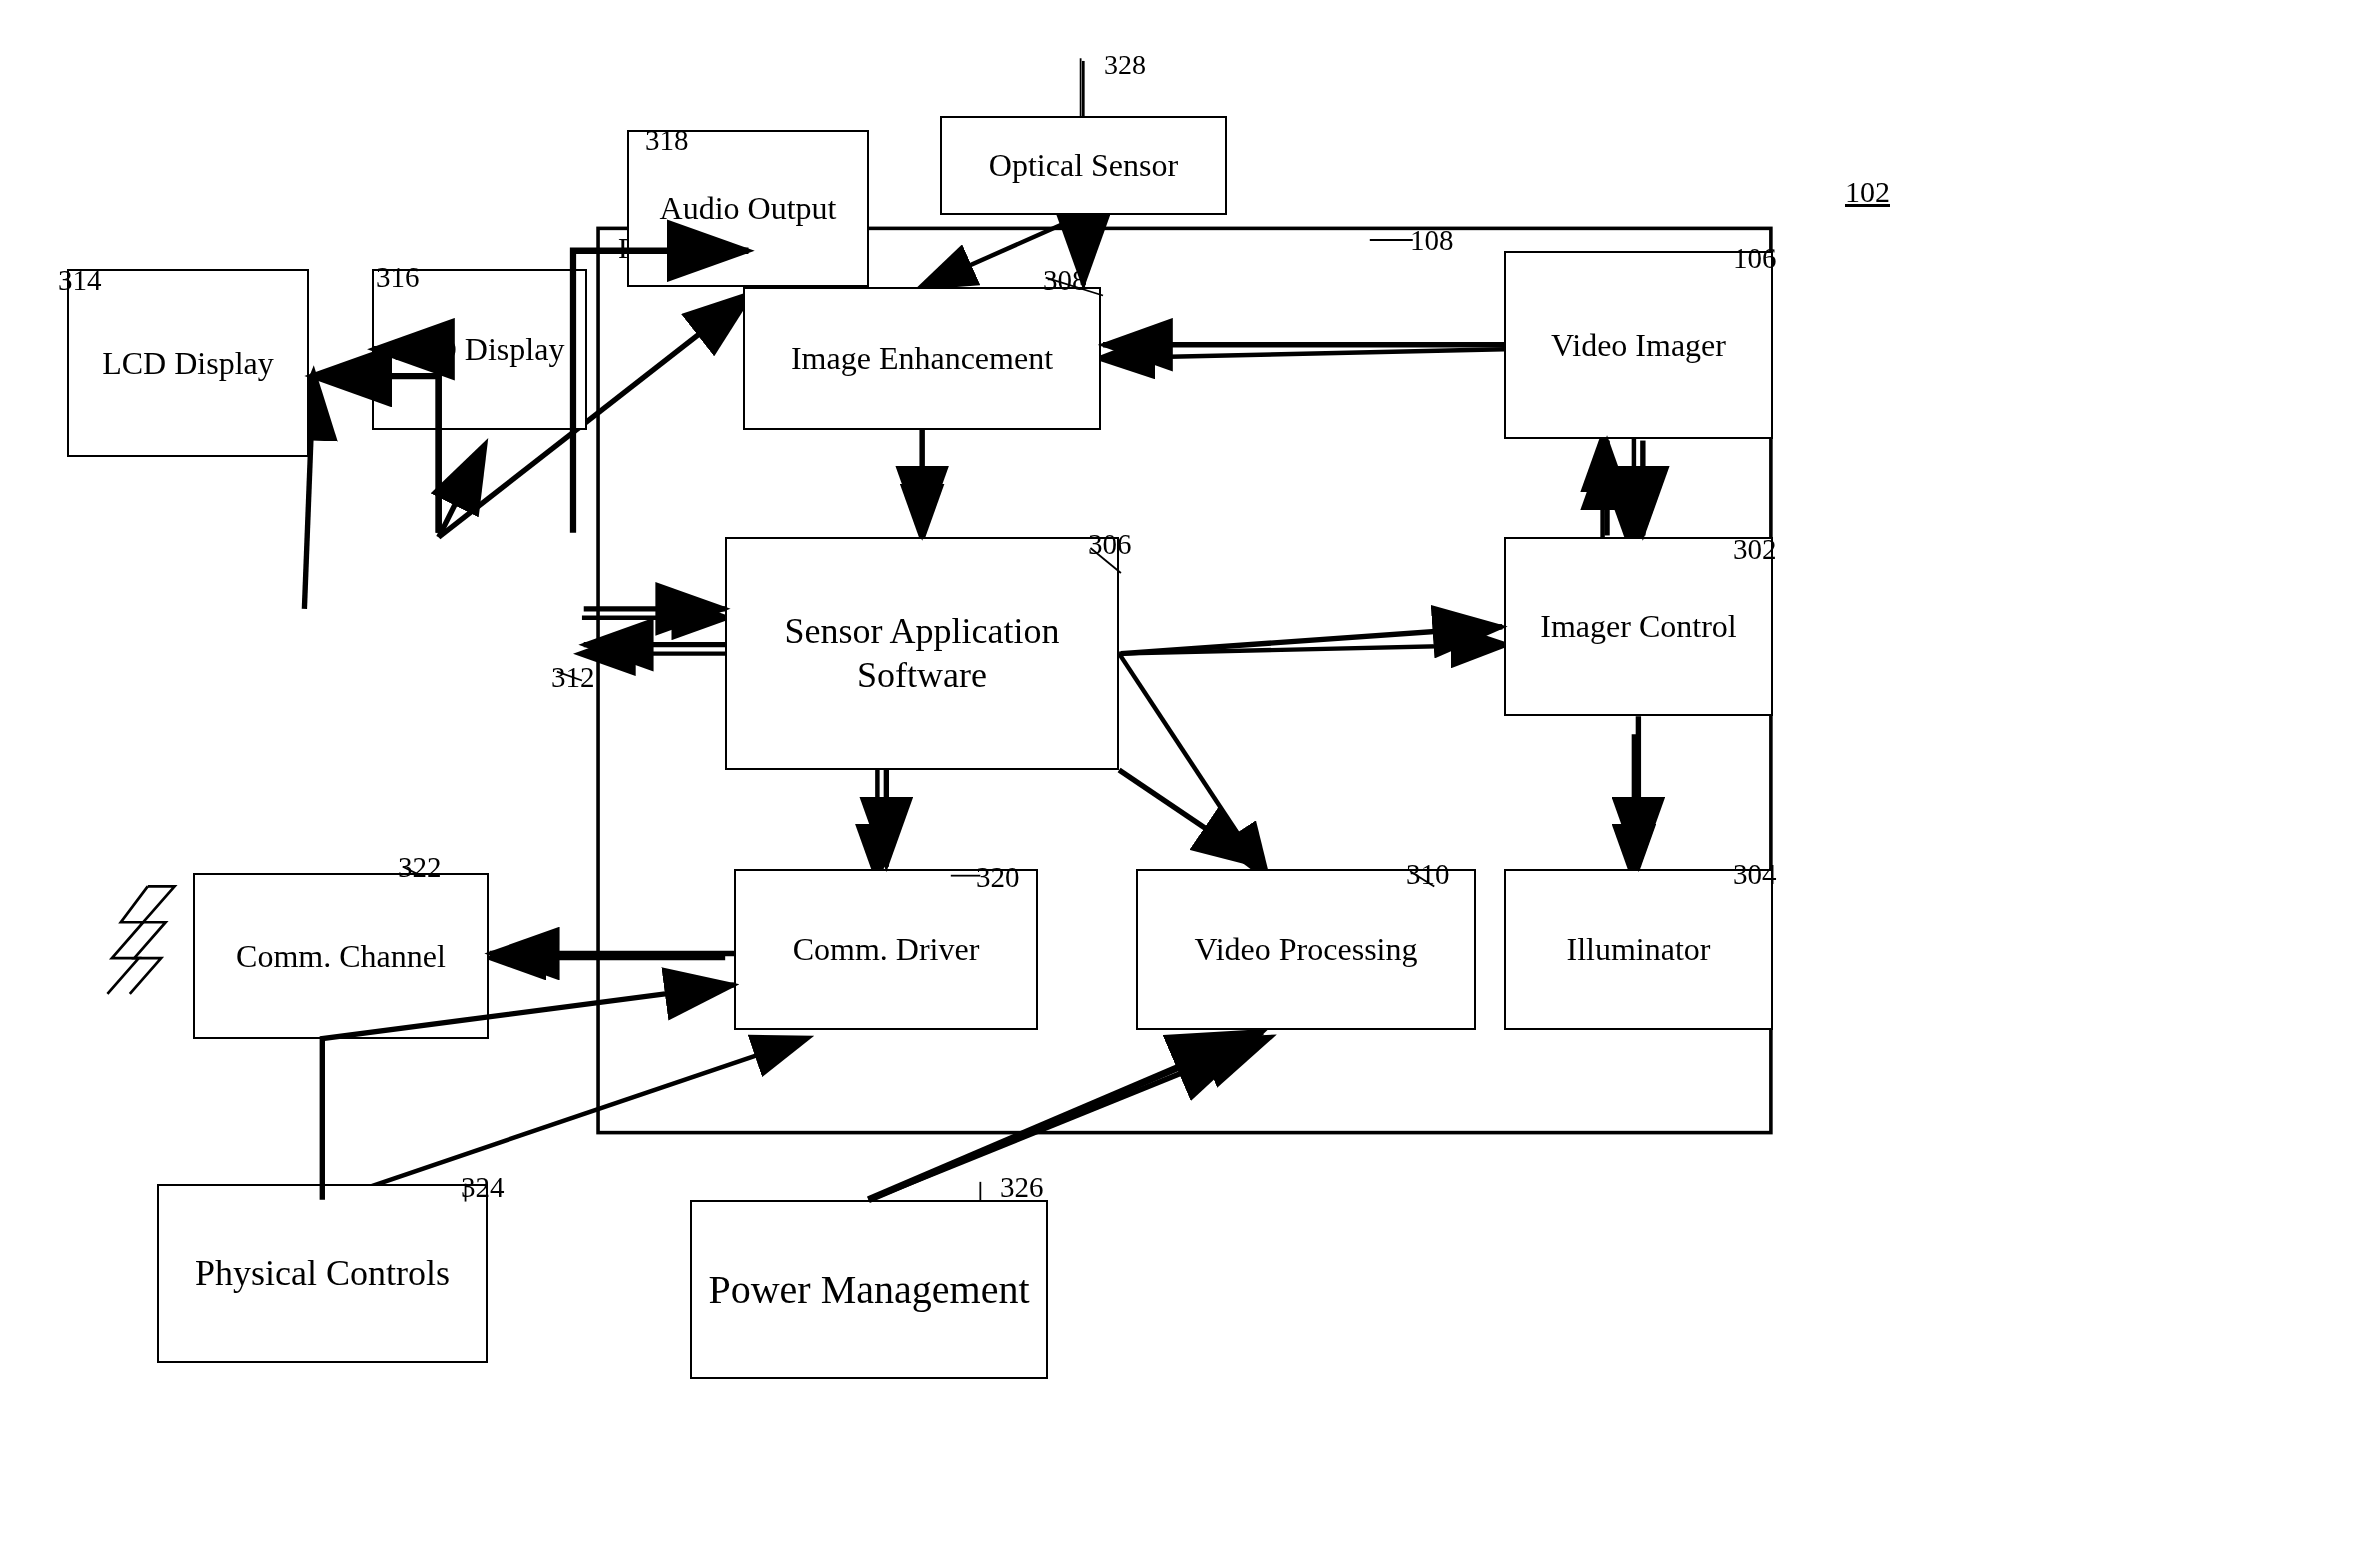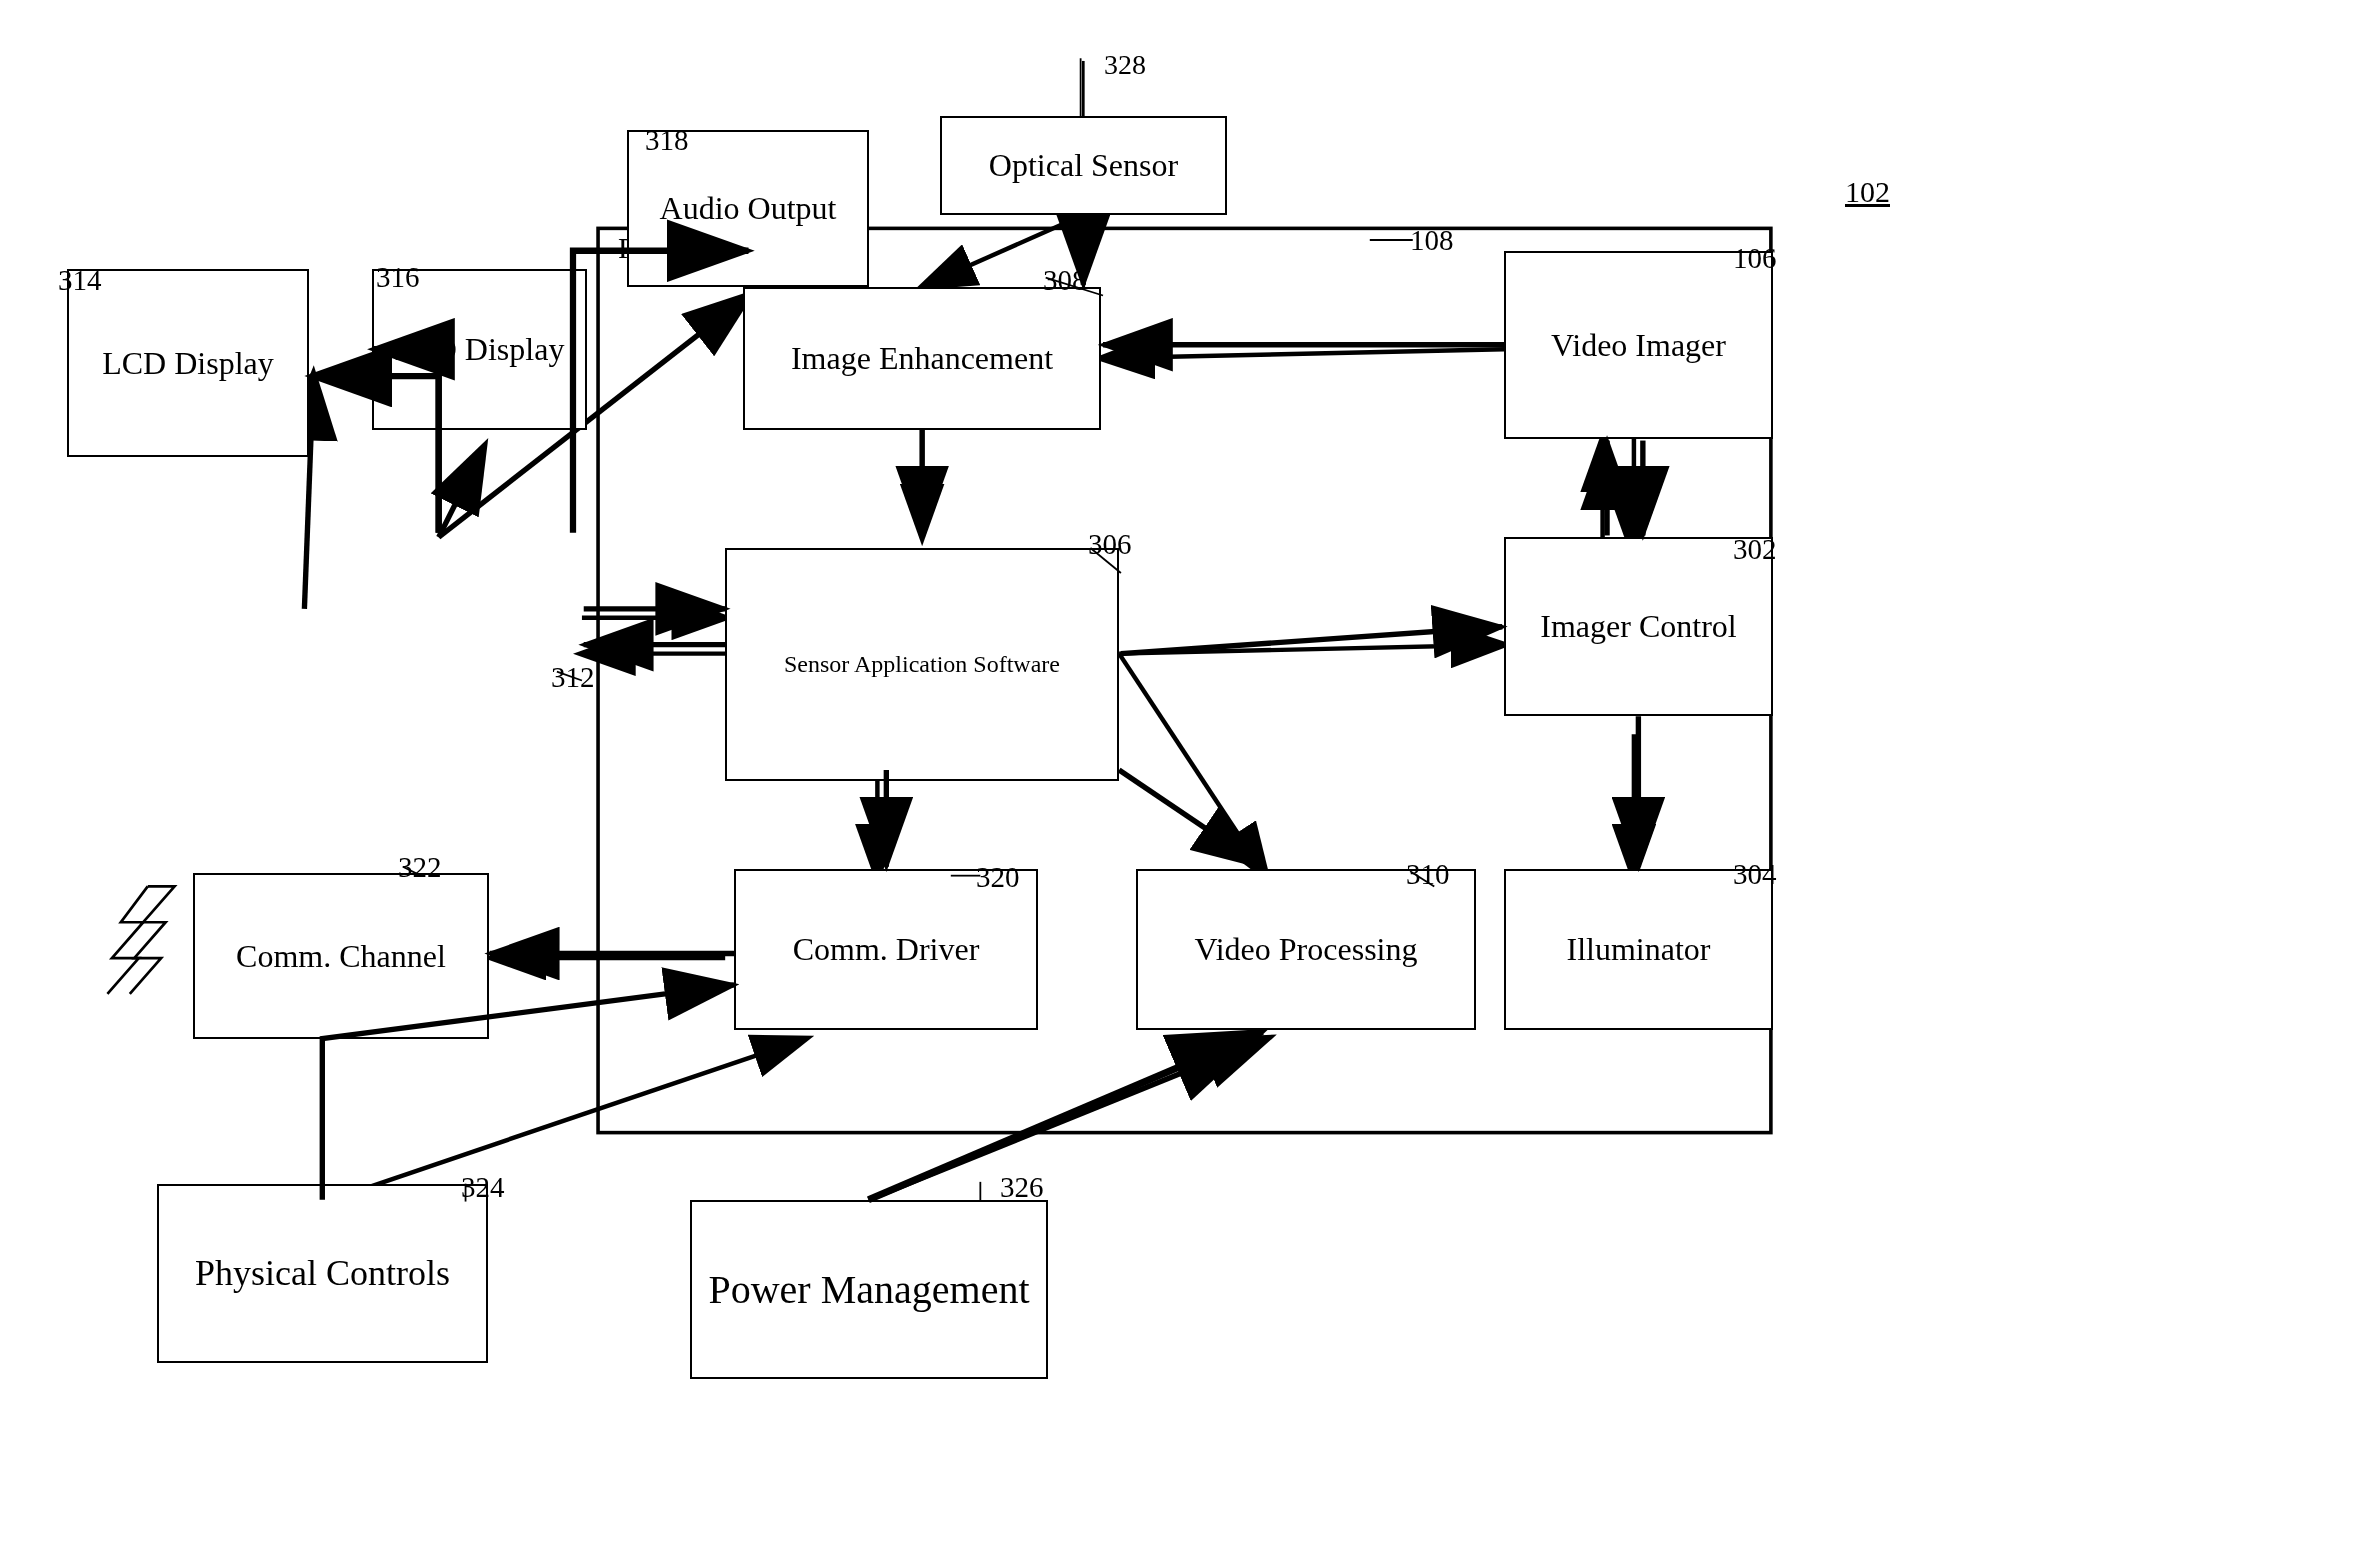--- a/index.html
+++ b/index.html
@@ -107,21 +107,21 @@
   </div>
 
   <div style="position:absolute; left:618px; top:231px; font-size:30px;">
     <span>Processing Unit</span>
   </div>
 
   <div class="box" style="left:743px; top:287px; width:358px; height:143px; font-size:32px;">
     <span>Image Enhancement</span>
   </div>
 
-  <div class="box" style="left:725px; top:537px; width:394px; height:233px; font-size:24px;margin-top:11px;">
+  <div class="box" style="left:725px; top:537px; width:394px; height:233px; font-size:36px;">
     <span>Sensor Application Software</span>
   </div>
 
   <div class="box" style="left:734px; top:869px; width:304px; height:161px; font-size:32px;">
     <span>Comm. Driver</span>
   </div>
 
   <div class="box" style="left:1092px; top:869px; width:340px; height:161px; font-size:32px;margin-left:44px;">
     <span>Video Processing</span>
   </div>

